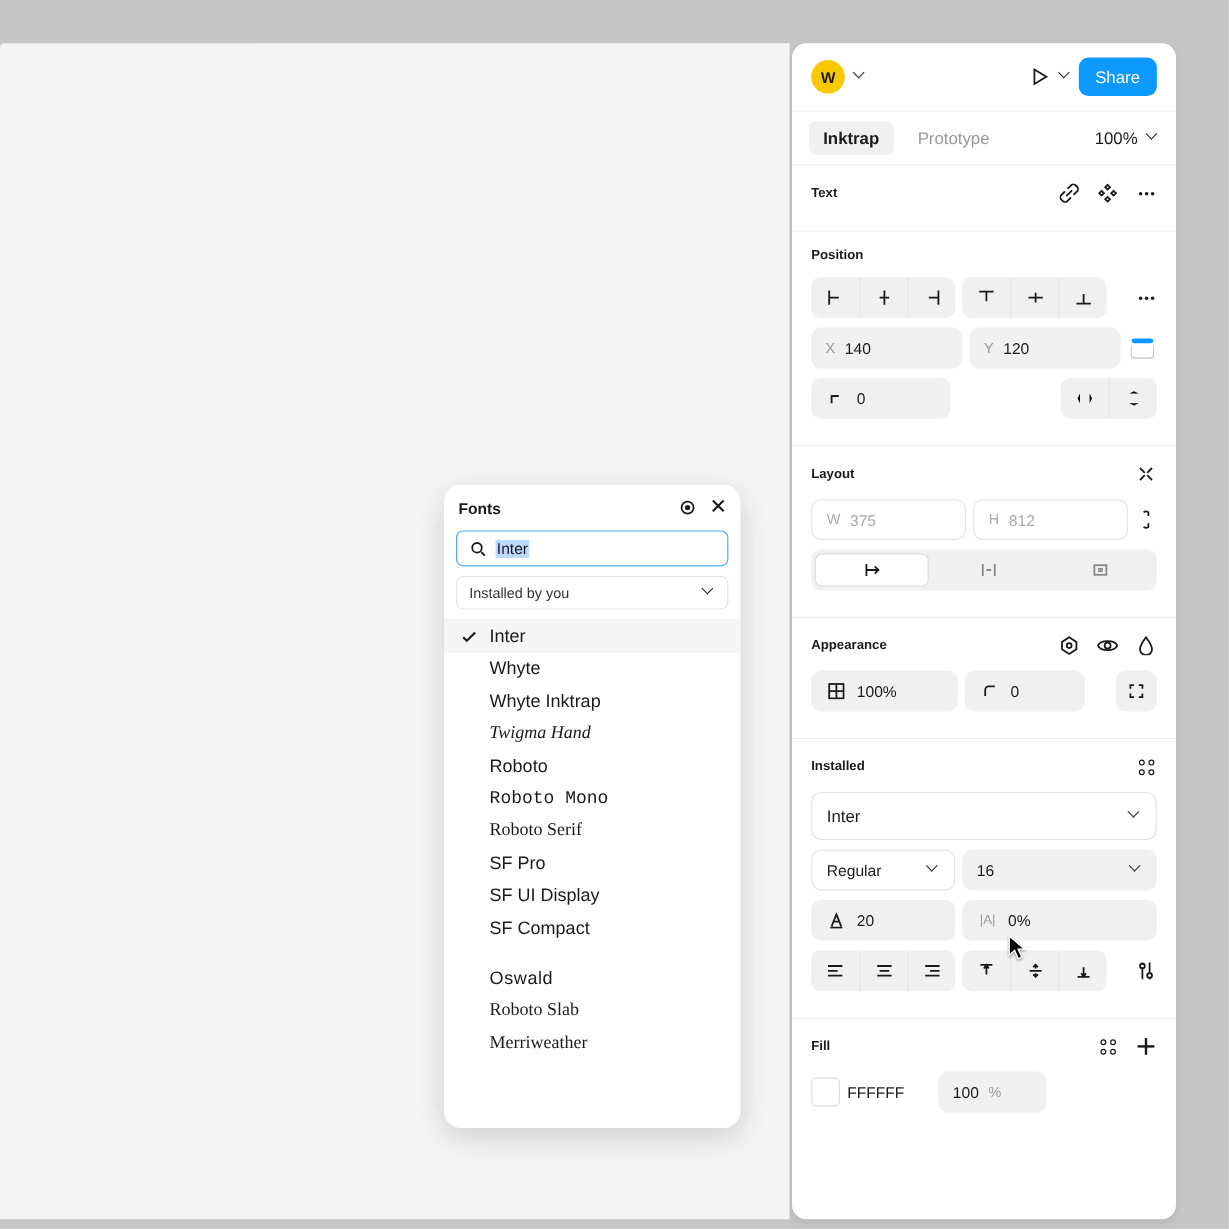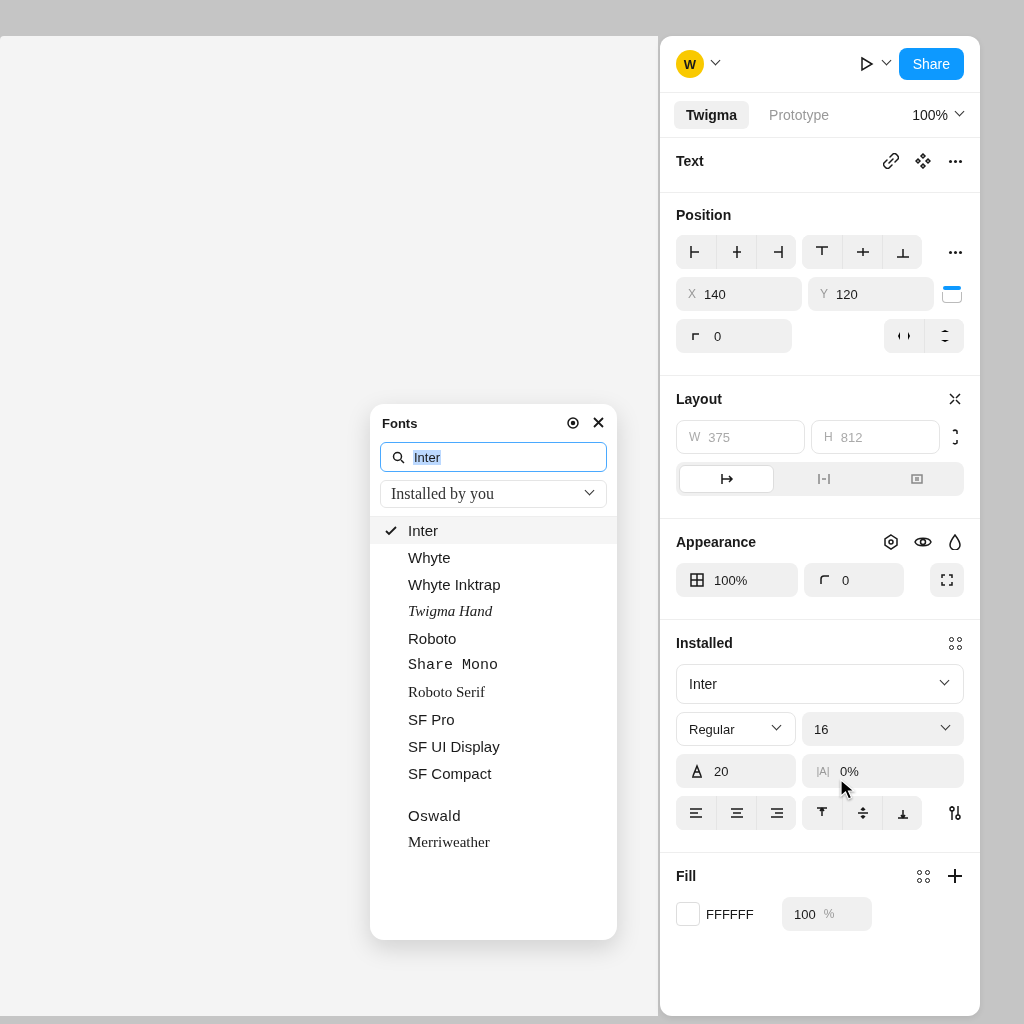--- a/index.html
+++ b/index.html
@@ -64,21 +64,21 @@
     font-weight: 600; font-size: 14px;
   }
   .tabghost { color: #999; padding: 6px 12px; font-size: 14px; }
   .zoom { display: flex; align-items: center; gap: 6px; font-size: 14px; }
 
   
   .section { padding: 14px 16px; }
   .sectionhead {
     display: flex; align-items: center; gap: 14px; margin-bottom: 12px;
   }
-  .sectionhead .title { font-weight: 600; font-size: 14px; flex: 1; }
+  .sectionhead .title { font-weight: 600; font-size: 11px; flex: 1; }
   .icn {
     width: 18px; height: 18px;
     display: inline-flex; align-items: center; justify-content: center;
     cursor: pointer;
   }
   .icn svg { display: block; stroke: #1a1a1a; stroke-width: 1.5; fill: none; }
 
   .dotsmenu { display: flex; gap: 2px; align-items: center; }
   .dotsmenu span { width: 3px; height: 3px; border-radius: 50%; background: #1a1a1a; }
 
@@ -159,21 +159,21 @@
   .searchwrap { padding: 0 10px 8px; }
   .search {
     border: 1.5px solid #4aa9ff; border-radius: 6px;
     height: 30px; display: flex; align-items: center; padding: 0 8px; gap: 6px;
   }
   .search .sel { background: #bcd9ff; padding: 0 1px; color: #1a1a1a; font-size: 13px; }
   .filterwrap { padding: 0 10px 8px; }
   .filter {
     border: 1px solid #e5e5e5; border-radius: 6px; height: 28px;
     display: flex; align-items: center; padding: 0 10px; justify-content: space-between;
-    font-size: 16px; color: #333; font-family: Liberation Serif, serif;
+    font-size: 12px; color: #333;
   }
 
   .fontlist { flex: 1; overflow: hidden; }
   .fontitem {
     display: flex; align-items: center; gap: 10px;
     padding: 5px 14px 5px 14px;
     font-size: 15px;
   }
   .fontitem .chk { width: 14px; display: inline-flex; align-items: center; justify-content: center; }
   .fontitem.active { background: #f5f5f5; }
@@ -219,21 +219,21 @@
       <svg width="18" height="18" viewBox="0 0 18 18">
           <path d="M5 3 L15 9 L5 15 Z"></path>
         </svg>
     </span>
     <span class="chev"></span>
     <button class="share">Share</button>
   </div>
   <div class="divider"></div>
 
   <div class="tabsrow">
-    <div class="tabchip">Twigma</div>
+    <div class="tabchip">Inktrap</div>
     <div class="tabghost">Prototype</div>
     <span class="spacer"></span>
     <div class="zoom">
       <span>100%</span>
       <span class="chev"></span>
     </div>
   </div>
   <div class="divider"></div>
 
   <div class="section" style="padding-bottom:10px">
@@ -611,41 +611,45 @@
       <div class="fontitem script">
         <span class="chk"></span>
         <span>Twigma Hand</span>
       </div>
       <div class="fontitem">
         <span class="chk"></span>
         <span>Roboto</span>
       </div>
       <div class="fontitem mono">
         <span class="chk"></span>
-        <span>Share Mono</span>
+        <span>Roboto Mono</span>
       </div>
       <div class="fontitem serif">
         <span class="chk"></span>
         <span>Roboto Serif</span>
       </div>
       <div class="fontitem">
         <span class="chk"></span>
         <span>SF Pro</span>
       </div>
       <div class="fontitem">
         <span class="chk"></span>
         <span>SF UI Display</span>
       </div>
       <div class="fontitem">
         <span class="chk"></span>
         <span>SF Compact</span>
       </div>
       <div class="fontitem cond">
         <span class="chk"></span>
         <span>Oswald</span>
+      </div>
+      <div class="fontitem slab">
+        <span class="chk"></span>
+        <span>Roboto Slab</span>
       </div>
       <div class="fontitem serif">
         <span class="chk"></span>
         <span>Merriweather</span>
       </div>
     </div>
 </div>
 
 <div class="cursor">
   <svg width="18" height="22" viewBox="0 0 18 22">

